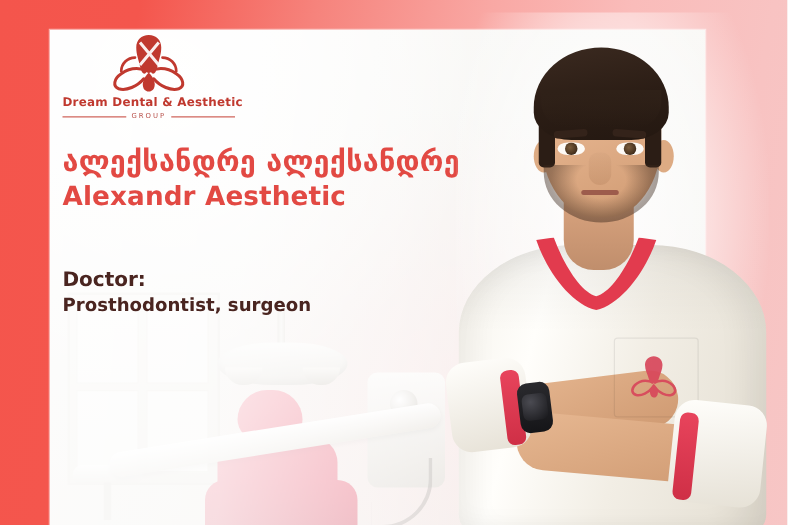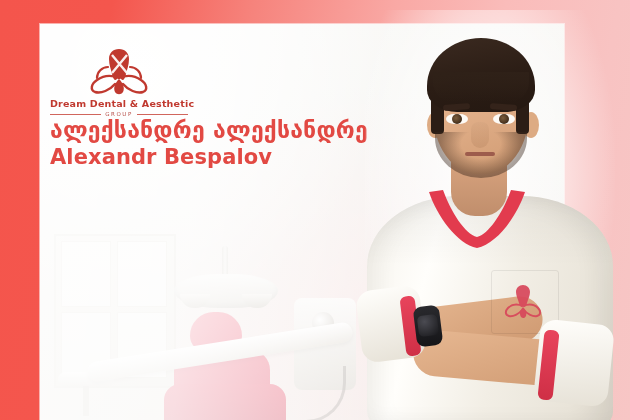--- a/index.html
+++ b/index.html
@@ -193,21 +193,20 @@
   }
 
   
   .logo {
     position: absolute;
     left: 50px;
     top: 24px;
     width: 138px;
     text-align: center;
     z-index: 6;
-    margin-top: 21px;
   }
   .logo-mark {
     width: 74px;
     height: 52px;
     margin: 0 auto 1px;
     display: block;
   }
   .logo-word {
     font-family: "DejaVu Sans", "Liberation Sans", sans-serif;
     font-size: 9.5px;
@@ -629,25 +628,29 @@
     <div class="logo-word">Dream Dental &amp; Aesthetic</div>
     <div class="logo-sub-row">
       <span class="rule"></span>
       <span class="logo-sub">GROUP</span>
       <span class="rule"></span>
     </div>
   </div>
 
   <div class="text-block">
     <div class="name-ka">ალექსანდრე ალექსანდრე</div>
-    <div class="name-en">Alexandr Bespalov</div>
+    <div class="name-en">Alexandr Aesthetic</div>
 
     <div class="role-ka-block">
     </div>
 
+    <div class="role-en-block">
+      <div class="role-label-en">Doctor:</div>
+      <div class="role-value-en">Prosthodontist, surgeon</div>
+    </div>
   </div>
 
   <div class="portrait">
     <div class="halo"></div>
 
     <div class="torso"></div>
 
     <div class="neck"></div>
 
     <div class="collar">

